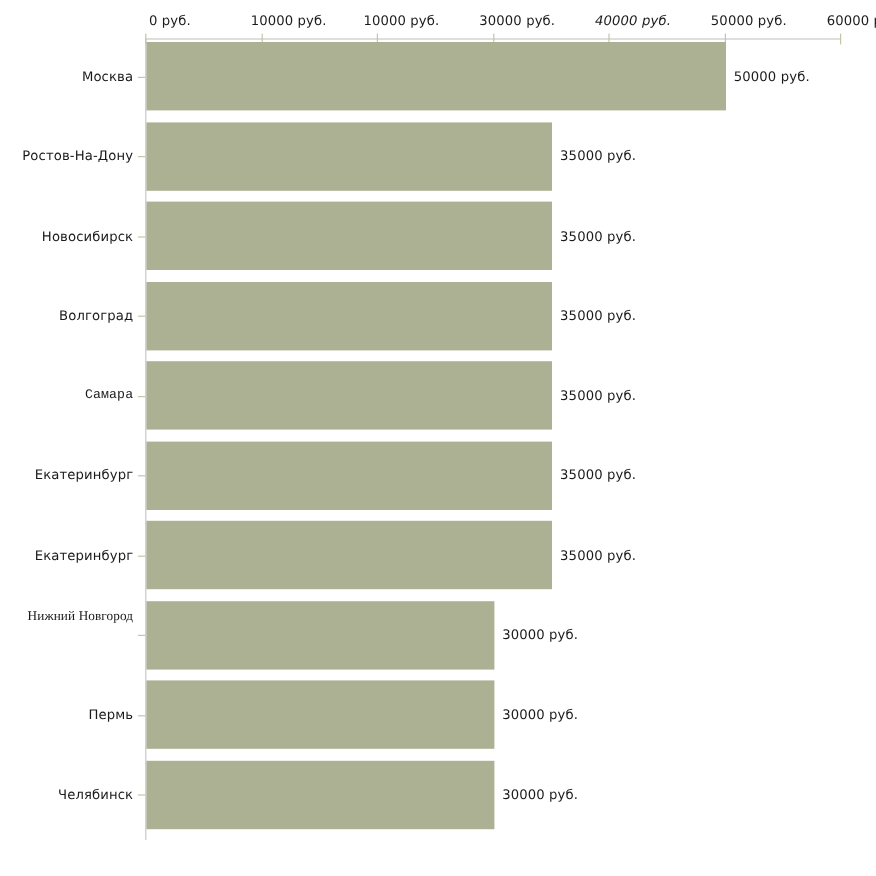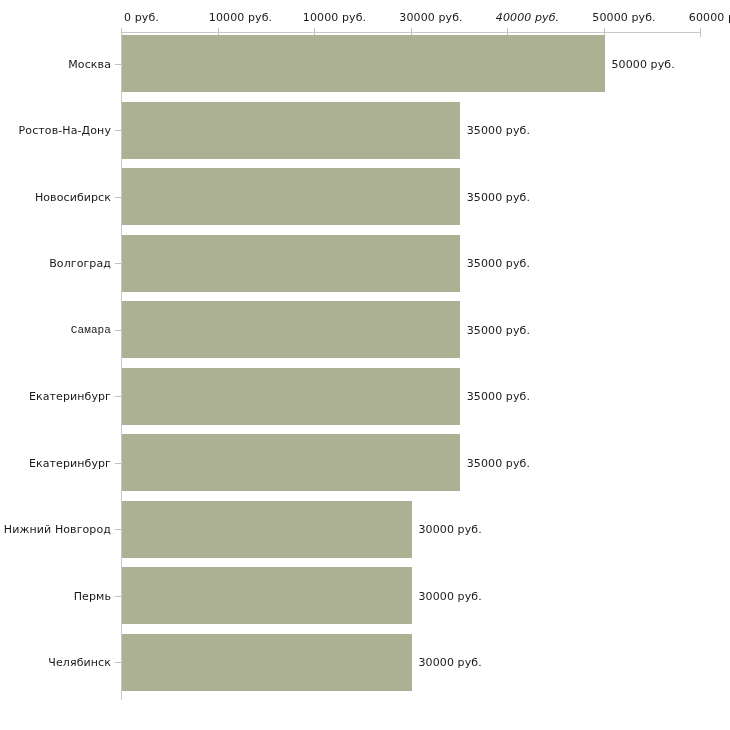--- a/index.html
+++ b/index.html
@@ -135,21 +135,21 @@
     </div>
 
   <div class="y-labels-col" id="y-labels-group">
       <div class="y-cat-label" style="top: 63.5px;">Москва</div>
       <div class="y-cat-label" style="top: 130px; padding-left: 26px;">Ростов-На-Дону</div>
       <div class="y-cat-label" style="top: 196.5px;">Новосибирск</div>
       <div class="y-cat-label" style="top: 263px;">Волгоград</div>
       <div class="y-cat-label" style="top: 329.5px; font-family: Liberation Mono, monospace;">Самара</div>
       <div class="y-cat-label" style="top: 396px;">Екатеринбург</div>
       <div class="y-cat-label" style="top: 462.5px;">Екатеринбург</div>
-      <div class="y-cat-label" style="top: 529px;">Нижний Новгород</div>
+      <div class="y-cat-label" style="top: 514px; font-family: Liberation Serif, serif;">Нижний Новгород</div>
       <div class="y-cat-label" style="top: 595.5px;">Пермь</div>
       <div class="y-cat-label" style="top: 662px; margin-left: 27px;">Челябинск</div>
     </div>
 
   <div id="bars-group">
       <div class="bar" title="Москва: 50000 руб." style="left: 122px; top: 35px; width: 482.5px; height: 57px; background: rgb(172, 177, 147);"></div>
       <div class="bar-value" style="left: 611.5px; top: 63.5px;">50000 руб.</div>
       <div class="bar" title="Ростов-На-Дону: 35000 руб." style="left: 122px; top: 101.5px; width: 337.75px; height: 57px; background: rgb(172, 177, 147);"></div>
       <div class="bar-value" style="left: 466.75px; top: 130px;">35000 руб.</div>
       <div class="bar" title="Красноярск: 35000 руб." style="left: 122px; top: 168px; width: 337.75px; height: 57px; background: rgb(172, 177, 147);"></div>

